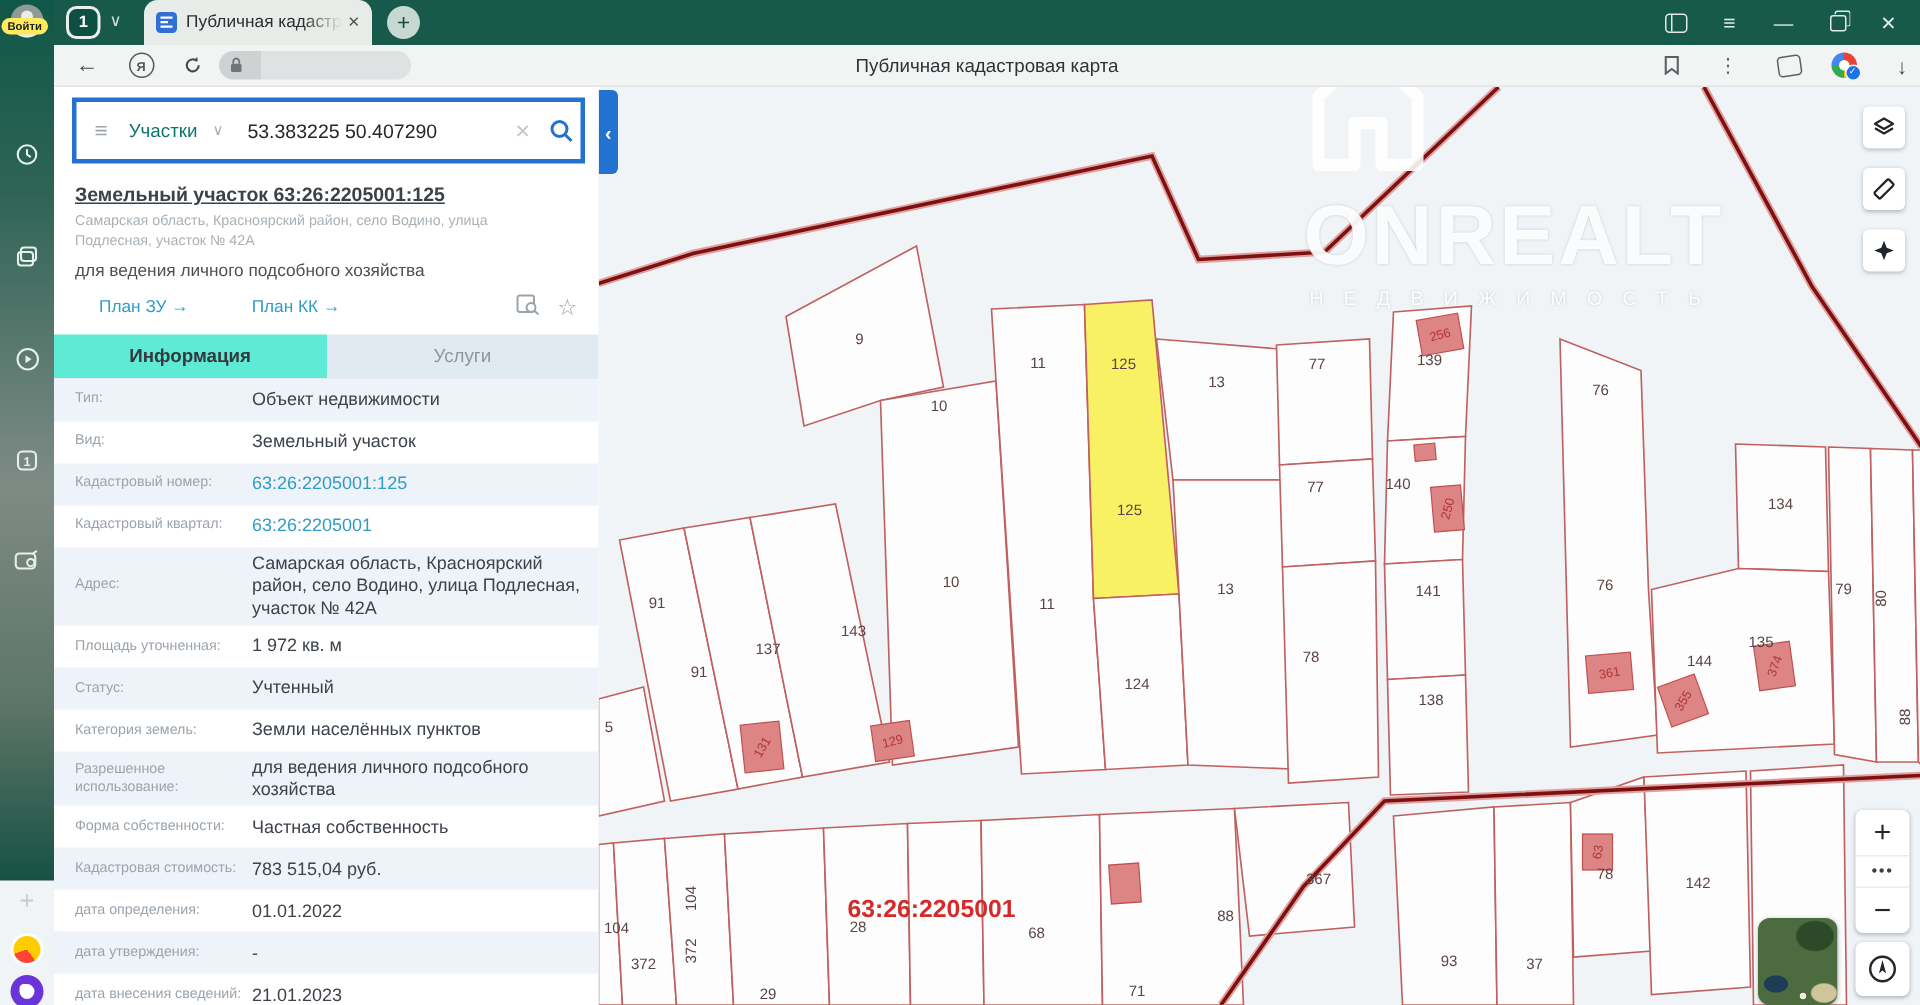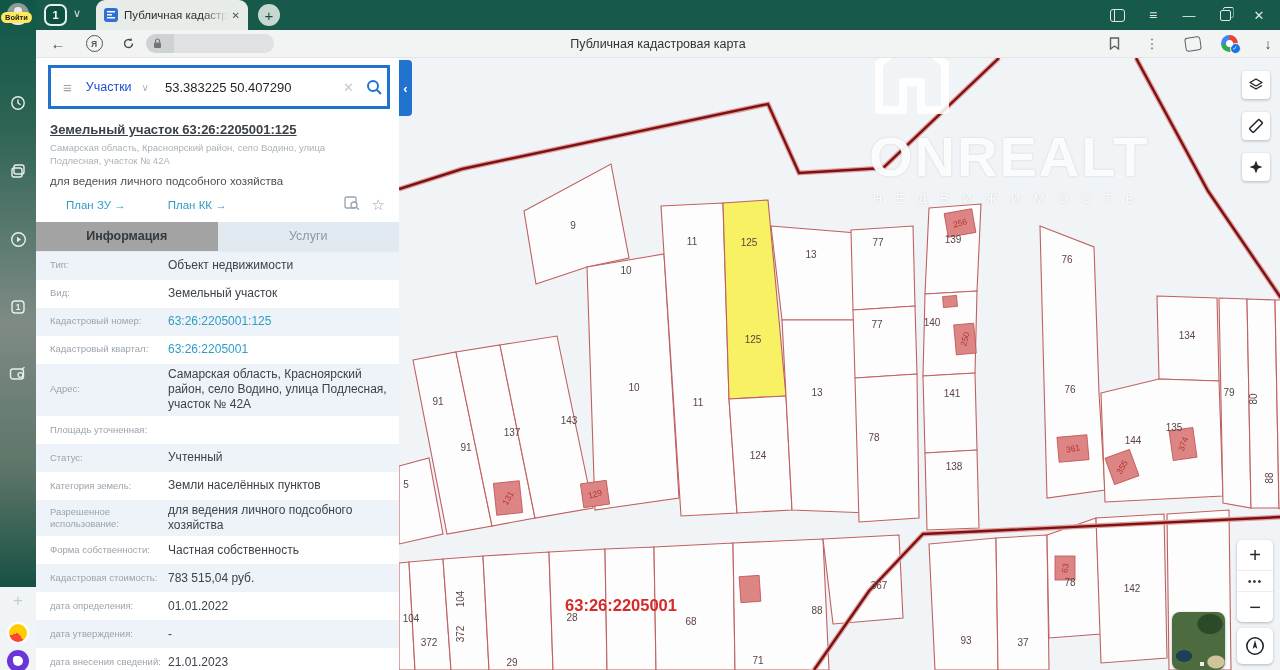--- a/index.html
+++ b/index.html
@@ -56,36 +56,36 @@
   .s-plus{color:#c6cdc9;font-size:17px;}
   .ybro{position:absolute;left:7px;width:22px;height:22px;border-radius:50%;background:#fff;overflow:hidden;}
   .ybro:before{content:"";position:absolute;inset:2px;border-radius:50%;background:conic-gradient(#ffcc00 0 40%,#f43 40% 70%,#ffcc00 70% 100%);}
   .alice{position:absolute;left:7px;width:22px;height:22px;border-radius:50%;background:#6a35d8;}
   .alice:before{content:"";position:absolute;left:6px;top:6px;width:10px;height:10px;background:#fff;border-radius:3px 50% 50% 50%;}
   
   .panel{position:absolute;left:36px;top:58px;width:363px;height:612px;background:#fff;z-index:4;overflow:hidden;}
   .search-wrap{position:relative;height:57px;background:#fff;}
   .search-box{position:absolute;left:12px;top:7px;width:342px;height:44px;border:3px solid #2273cf;background:#fff;box-sizing:border-box;display:flex;align-items:center;}
   .sb-burger{margin-left:12px;color:#9aa5ab;font-size:15px;letter-spacing:0;}
-  .sb-cat{margin-left:14px;font-size:12.5px;color:#1d4ed8;}
+  .sb-cat{margin-left:14px;font-size:12.5px;color:#0f766e;}
   .sb-chev{margin-left:10px;color:#a7b0b5;font-size:10px;}
   .sb-input{margin-left:14px;font-size:13px;color:#23282b;flex:1;border:0;outline:none;font-family:inherit;background:transparent;}
   .sb-clear{color:#c2c9cd;font-size:13px;margin-right:12px;}
   .sb-search{margin-right:10px;display:flex;}
   .obj-head{padding:7px 14px 0 14px;}
   .obj-title{font-size:13px;font-weight:bold;color:#3b4146;text-decoration:underline;}
   .obj-addr{margin-top:5px;font-size:9.5px;color:#a9b2b8;line-height:1.35;width:300px;}
   .obj-usage{margin-top:7px;font-size:11.5px;color:#4a5055;}
   .obj-links{margin-top:9px;display:flex;align-items:center;}
   .plan-link{font-size:11.5px;color:#2f9dc6;margin-right:26px;padding-left:16px;}
   .head-icons{margin-left:auto;display:flex;align-items:center;gap:12px;color:#98a2aa;}
   .star{font-size:15px;color:#98a2aa;}
   .ptabs{display:flex;height:29px;margin-top:8px;border-bottom:1px solid #e4eaef;}
   .ptab{flex:1;display:flex;align-items:center;justify-content:center;font-size:12.5px;}
-  .ptab.active{background:#a3a3a3;color:#33393e;font-weight:bold;}
+  .ptab.active{background:#5eead4;color:#33393e;font-weight:bold;}
   .ptab.inactive{background:#e2eaf1;color:#8d97a0;}
   .rows{}
   .row{display:flex;align-items:center;min-height:28px;padding:3px 0;box-sizing:border-box;}
   .row:nth-child(odd){background:#edf3f8;}
   .row .lb{flex:0 0 118px;padding-left:14px;font-size:9.5px;color:#9ba4ac;line-height:1.3;}
   .row .vl{flex:1;padding-right:12px;font-size:12px;color:#3c434a;line-height:1.28;}
   .row .vl.link{color:#2f9dc6;}
   
   .map{position:absolute;left:399px;top:58px;width:881px;height:612px;background:#f1f4f7;overflow:hidden;}
   .map svg.base{position:absolute;left:0;top:0;}
@@ -262,20 +262,21 @@
         <div class="row">
           <div class="lb">Кадастровый квартал:</div>
           <div class="vl link">63:26:2205001</div>
         </div>
         <div class="row">
           <div class="lb">Адрес:</div>
           <div class="vl">Самарская область, Красноярский район, село Водино, улица Подлесная, участок № 42А</div>
         </div>
         <div class="row">
           <div class="lb">Площадь уточненная:</div>
+          <div class="vl">1 972 кв. м</div>
         </div>
         <div class="row">
           <div class="lb">Статус:</div>
           <div class="vl">Учтенный</div>
         </div>
         <div class="row">
           <div class="lb">Категория земель:</div>
           <div class="vl">Земли населённых пунктов</div>
         </div>
         <div class="row">

